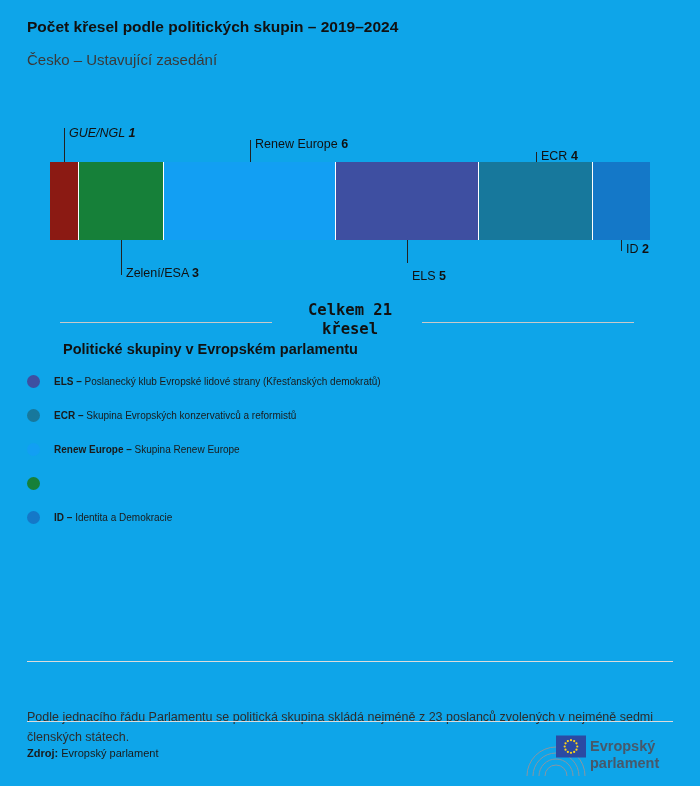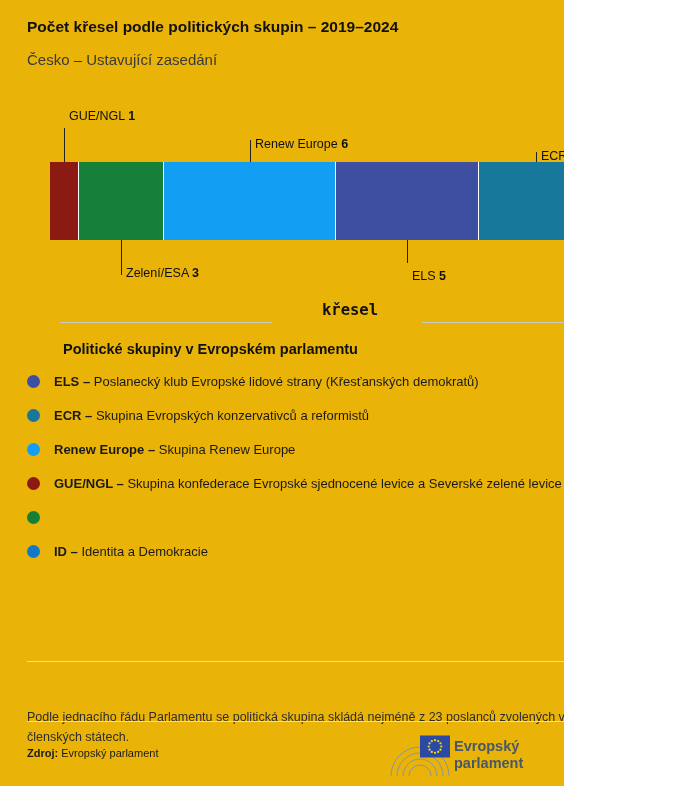--- a/index.html
+++ b/index.html
@@ -1,18 +1,18 @@
 <!DOCTYPE html>
 <html><head>
 <meta charset="utf-8">
 <style>
   * { margin:0; padding:0; box-sizing:border-box; }
   html,body { background:#fff; }
   body { font-family:"Liberation Sans", sans-serif; color:#1a1a1a; }
-  .page { position:relative; width:564px; height:786px; background:#eab308; overflow:hidden; }
+  .page { position:relative; width:700px; height:786px; background:#0ea5e9; overflow:hidden; }
 
   .title { position:absolute; left:27px; top:18px; font-size:15.5px; font-weight:bold; color:#111; }
   .subtitle { position:absolute; left:27px; top:51px; font-size:15px; color:#3a3a3a; }
 
   .seat-bar { position:absolute; left:50px; top:162px; width:600px; height:78px; display:flex; }
   .seg { height:100%; border-right:1px solid #fff; }
   .seg:last-child { border-right:none; }
 
   .callout-line { position:absolute; width:1px; background:#222; }
   .callout-label { position:absolute; font-size:12.5px; color:#111; white-space:nowrap; line-height:14px; }
@@ -21,21 +21,21 @@
   .total-line { position:absolute; top:322px; height:1px; background:#c9c9c9; }
   .total-line.left { left:60px; width:212px; }
   .total-line.right { left:422px; width:212px; }
   .total-text { position:absolute; left:250px; top:301px; width:200px; text-align:center;
                 font-family:"DejaVu Sans Mono", monospace; font-weight:bold; font-size:15.5px; line-height:19px; color:#111; }
 
   .legend { position:absolute; left:27px; top:341px; width:646px; }
   .legend-heading { font-size:14.5px; font-weight:bold; color:#111; line-height:17px; margin-bottom:6px;margin-left:36px; }
   .legend-row { display:flex; align-items:center; height:34px; }
   .legend-dot { width:13px; height:13px; border-radius:50%; margin-right:14px; flex:none; }
-  .legend-text { font-size:13px; color:#1a1a1a; }
+  .legend-text { font-size:10px; color:#1a1a1a; }
   .legend-text b { font-weight:bold; }
 
   .divider { position:absolute; left:27px; width:646px; height:1px; background:#dcdcdc; }
   .divider.one { top:661px; }
   .divider.two { top:721px; }
 
   .footnote { position:absolute; left:27px; top:672px; width:627px; font-size:12.5px; line-height:19.5px; color:#2d2d2d;margin-top:36px; }
 
   .source { position:absolute; left:27px; top:739px; font-size:11px; color:#1a1a1a;margin-top:8px; }
   .source b { font-weight:bold; }
@@ -53,57 +53,54 @@
   <div>
     <div class="seat-bar">
         <div class="seg" style="width: 28.5714px; background: rgb(139, 26, 19);"></div>
         <div class="seg" style="width: 85.7143px; background: rgb(22, 128, 57);"></div>
         <div class="seg" style="width: 171.429px; background: rgb(18, 159, 243);"></div>
         <div class="seg" style="width: 142.857px; background: rgb(62, 79, 161);"></div>
         <div class="seg" style="width: 114.286px; background: rgb(23, 120, 156);"></div>
         <div class="seg" style="width: 57.1429px; background: rgb(20, 120, 200);"></div>
       </div>
   <div class="callout-line" style="top: 128px; height: 34px; left: 64px;"></div>
-      <div class="callout-label" style="left: 69px; top: 109px;">GUE/NGL <b>1</b></div>
+      <div class="callout-label" style="left: 69px; top: 126px; font-style: italic;">GUE/NGL <b>1</b></div>
       <div class="callout-line" style="top: 240px; height: 35px; left: 121px;"></div>
       <div class="callout-label" style="left: 126px; top: 266px;">Zelení/ESA <b>3</b></div>
       <div class="callout-line" style="top: 140px; height: 22px; left: 250px;"></div>
       <div class="callout-label" style="left: 255px; top: 137px;">Renew Europe <b>6</b></div>
       <div class="callout-line" style="top: 240px; height: 23px; left: 407px;"></div>
       <div class="callout-label" style="left: 412px; top: 269px;">ELS <b>5</b></div>
       <div class="callout-line" style="top: 152px; height: 10px; left: 536px;"></div>
       <div class="callout-label" style="left: 541px; top: 149px;">ECR <b>4</b></div>
       <div class="callout-line" style="top: 240px; height: 11px; left: 621px;"></div>
       <div class="callout-label" style="left: 626px; top: 242px;">ID <b>2</b></div>
     </div>
 
   <div class="total-line left"></div>
   <div class="total-line right"></div>
   <div class="total-text">
+    <div>Celkem 21</div>
     <div>křesel</div>
   </div>
 
   <div class="legend">
     <div class="legend-heading">Politické skupiny v Evropském parlamentu</div>
     <div>
         <div class="legend-row">
           <span class="legend-dot" style="background: rgb(62, 79, 161);"></span>
           <span class="legend-text"><b>ELS – </b>Poslanecký klub Evropské lidové strany (Křesťanských demokratů)</span>
         </div>
         <div class="legend-row">
           <span class="legend-dot" style="background: rgb(23, 120, 156);"></span>
           <span class="legend-text"><b>ECR – </b>Skupina Evropských konzervativců a reformistů</span>
         </div>
         <div class="legend-row">
           <span class="legend-dot" style="background: rgb(18, 159, 243);"></span>
           <span class="legend-text"><b>Renew Europe – </b>Skupina Renew Europe</span>
-        </div>
-        <div class="legend-row">
-          <span class="legend-dot" style="background: rgb(139, 26, 19);"></span>
-          <span class="legend-text"><b>GUE/NGL – </b>Skupina konfederace Evropské sjednocené levice a Severské zelené levice</span>
         </div>
         <div class="legend-row">
           <span class="legend-dot" style="background: rgb(22, 128, 57);"></span>
         </div>
         <div class="legend-row">
           <span class="legend-dot" style="background: rgb(20, 120, 200);"></span>
           <span class="legend-text"><b>ID – </b>Identita a Demokracie</span>
         </div>
       </div>
   </div>

